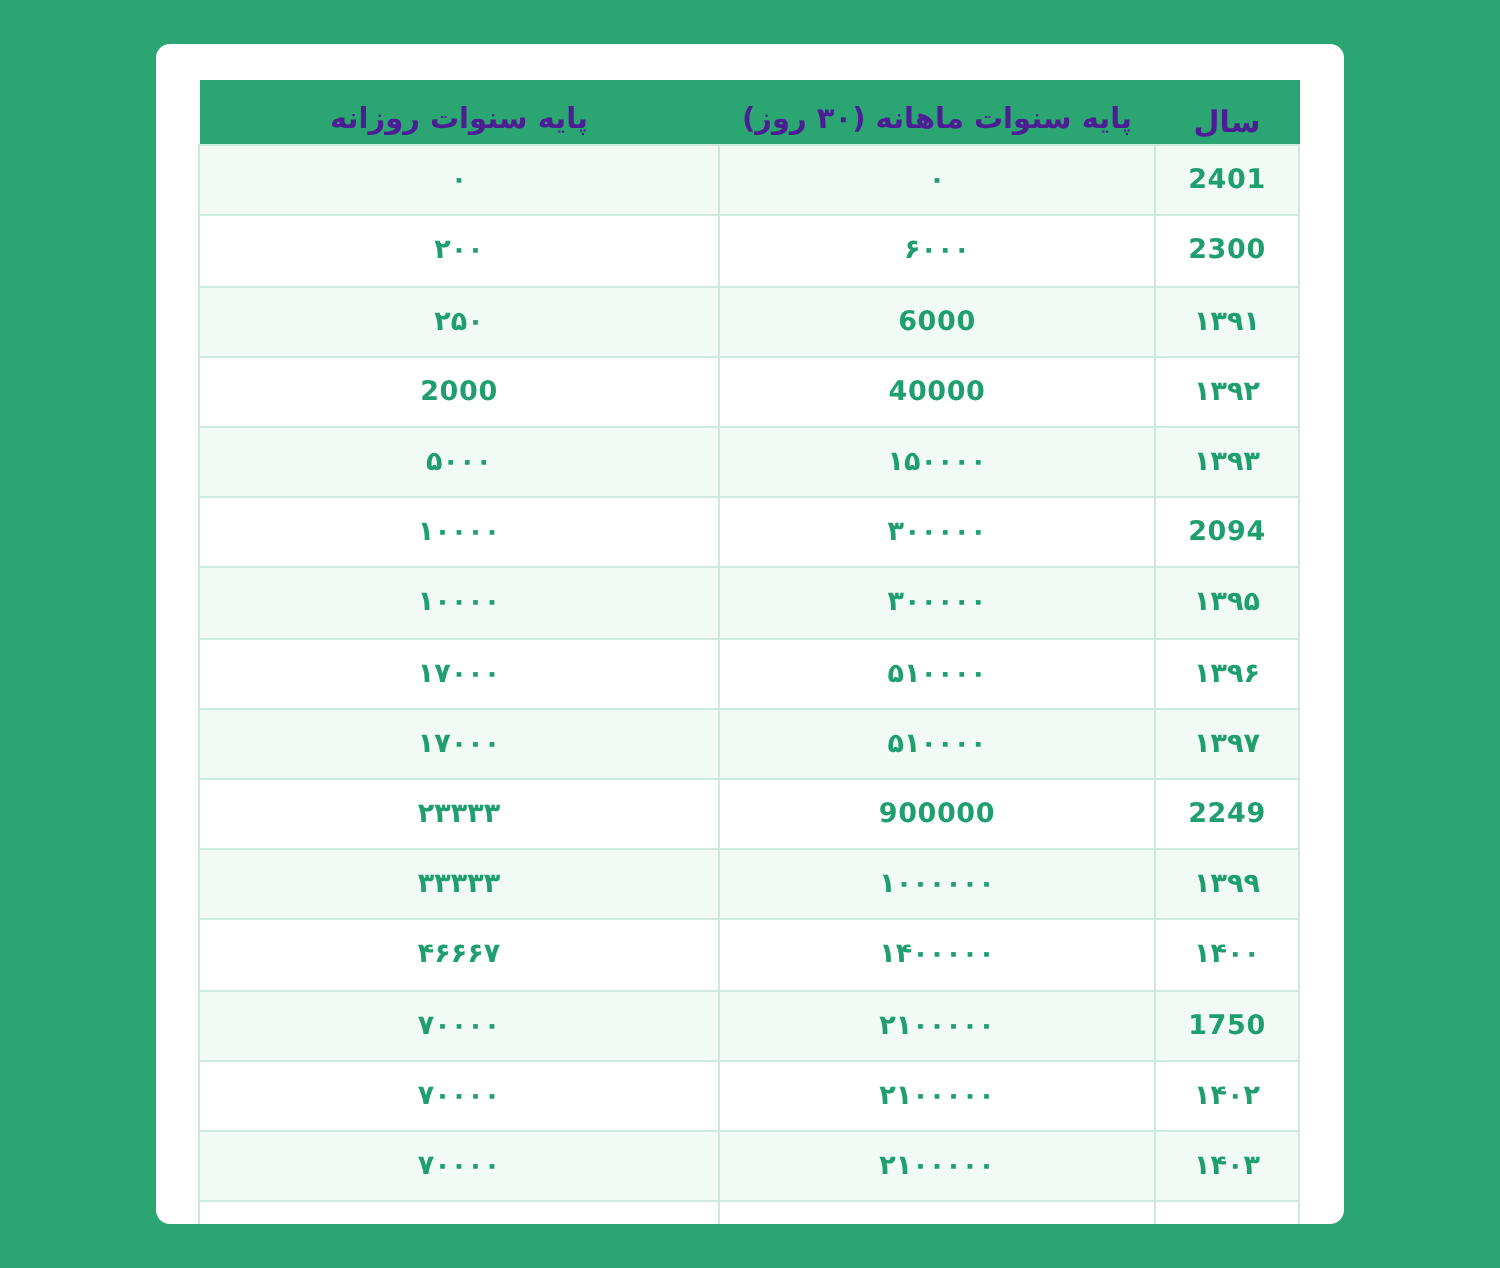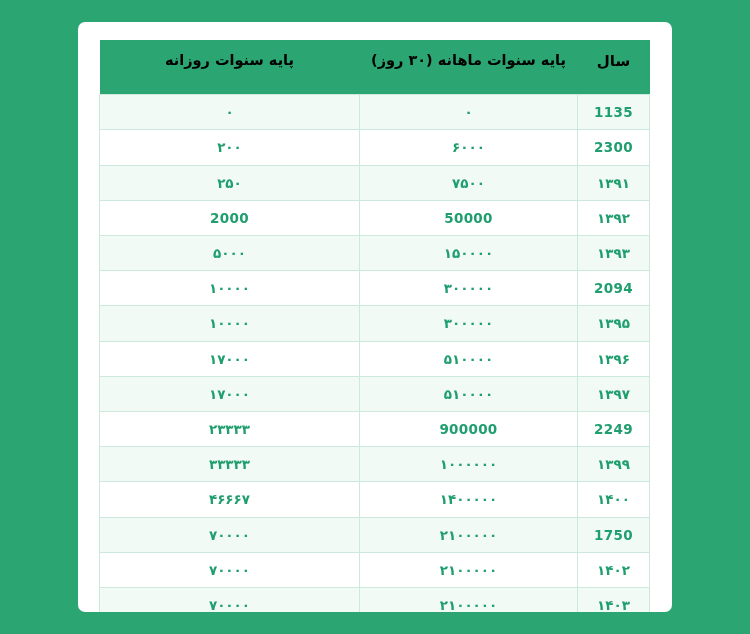--- a/index.html
+++ b/index.html
@@ -50,25 +50,25 @@
     direction: rtl;
     background: #ffffff;
   }
 
   table.seniority-table col.col-year   { width: 72px; }
   table.seniority-table col.col-month  { width: 218px; }
   table.seniority-table col.col-daily  { width: 260px; }
 
   thead th {
     background: #2ba572;
-    color: #000000;
+    color: #4c1d95;
     font-size: 14.5px;
     font-weight: 700;
     text-align: center;
-    padding: 11px 6px 23px 6px;
+    padding: 11px 6px 1px 6px;
     border: none;
     line-height: 1.35;
     white-space: nowrap;
   }
 
   thead th.th-year {
     font-size: 15px;
     margin-top: 47px;
   }
 
@@ -113,37 +113,37 @@
         </colgroup>
         <thead>
           <tr>
             <th class="th-year">سال</th>
             <th class="th-month">پایه سنوات ماهانه (۳۰ روز)</th>
             <th class="th-daily">پایه سنوات روزانه</th>
           </tr>
         </thead>
         <tbody id="table-body">
             <tr>
-              <td class="cell-year">1135</td>
+              <td class="cell-year">2401</td>
               <td class="cell-month">۰</td>
               <td class="cell-daily">۰</td>
             </tr>
             <tr>
               <td class="cell-year">2300</td>
               <td class="cell-month">۶۰۰۰</td>
               <td class="cell-daily">۲۰۰</td>
             </tr>
             <tr>
               <td class="cell-year">۱۳۹۱</td>
-              <td class="cell-month">۷۵۰۰</td>
+              <td class="cell-month">6000</td>
               <td class="cell-daily">۲۵۰</td>
             </tr>
             <tr>
               <td class="cell-year">۱۳۹۲</td>
-              <td class="cell-month">50000</td>
+              <td class="cell-month">40000</td>
               <td class="cell-daily">2000</td>
             </tr>
             <tr>
               <td class="cell-year">۱۳۹۳</td>
               <td class="cell-month">۱۵۰۰۰۰</td>
               <td class="cell-daily">۵۰۰۰</td>
             </tr>
             <tr>
               <td class="cell-year">2094</td>
               <td class="cell-month">۳۰۰۰۰۰</td>

